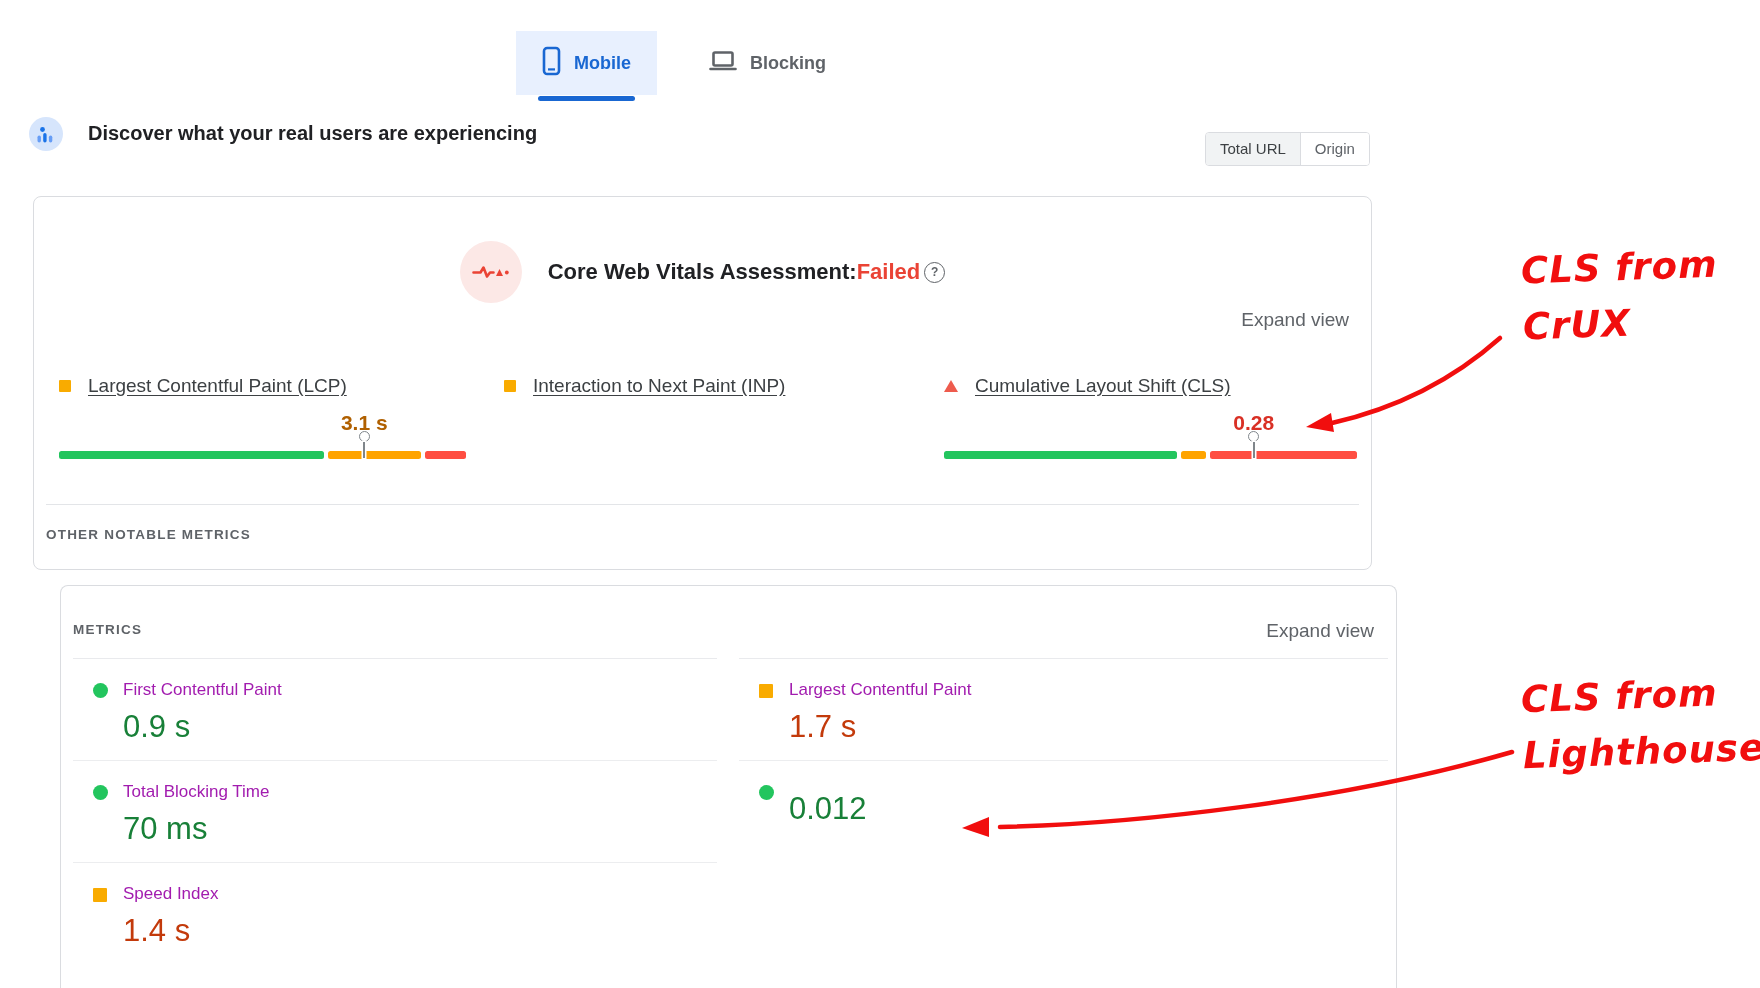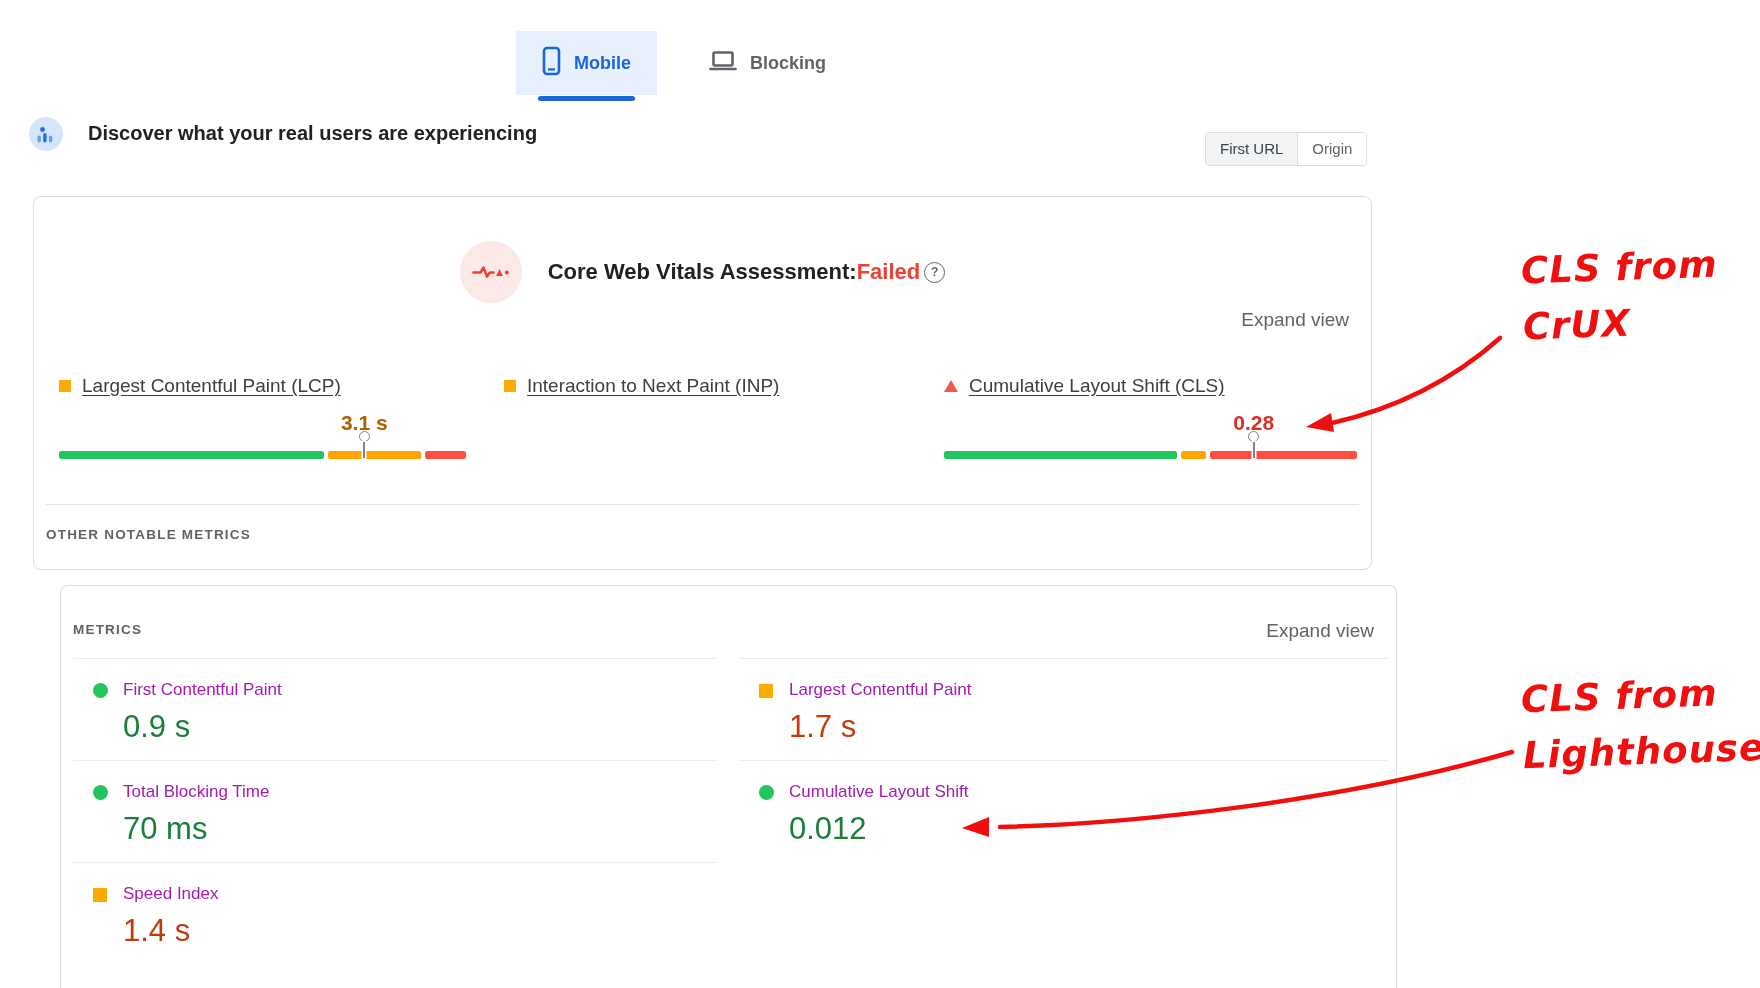--- a/index.html
+++ b/index.html
@@ -34,21 +34,21 @@
   .help-icon{width:19px;height:19px;border:1.5px solid #5F6368;border-radius:50%;display:inline-flex;align-items:center;justify-content:center;
     font-size:12px;font-weight:700;color:#5F6368;cursor:pointer;margin-left:4px;}
   .expand-view{position:absolute;font-size:19px;color:#5F6368;cursor:pointer;}
   .card.cwv .expand-view{right:22px;top:112px;}
   .card.lab .expand-view{right:22px;top:34px;}
   
   .cwv-metric{position:absolute;top:178px;}
   .cwv-metric.m0{left:25px;width:407px;}
   .cwv-metric.m1{left:470px;width:414px;}
   .cwv-metric.m2{left:910px;width:413px;}
-  .cwv-label{display:flex;align-items:center;gap:11px;}
+  .cwv-label{display:flex;align-items:center;gap:17px;}
   .cwv-icon[data-shape="square"]{width:12px;height:12px;background:#F9AB00;border-radius:1px;}
   .cwv-icon[data-shape="triangle"]{width:0;height:0;border-left:7px solid transparent;border-right:7px solid transparent;border-bottom:12px solid #EE5B4D;}
   .cwv-name{font-size:19px;color:#3C4043;text-decoration:underline;text-underline-offset:3px;cursor:pointer;}
   .gauge{position:relative;margin-top:14px;height:60px;}
   .gauge-value{position:absolute;top:0;transform:translateX(-50%);font-size:21px;font-weight:700;white-space:nowrap;}
   .gauge-value[data-rating="ni"]{color:#B06000;}
   .gauge-value[data-rating="poor"]{color:#D93025;}
   .gauge-bar{position:absolute;left:0;right:0;top:40px;height:8px;display:flex;gap:4px;}
   .seg{height:8px;border-radius:2.5px;}
   .seg.good{background:#23C55E;}
@@ -114,21 +114,21 @@
     <circle cx="18" cy="18" r="17" fill="#D6E5FC"></circle>
     <circle cx="14.5" cy="13.5" r="2.4" fill="#1A73E8"></circle>
     <rect x="9.5" y="19.5" width="3.4" height="7" rx="1.7" fill="#669DF6"></rect>
     <rect x="15.2" y="17" width="3.4" height="9.5" rx="1.7" fill="#1A73E8"></rect>
     <rect x="20.9" y="19.5" width="3.4" height="7" rx="1.7" fill="#669DF6"></rect>
   </svg>
 </div>
 <div class="field-title">Discover what your real users are experiencing</div>
 
 <div class="scope-toggle">
-  <div class="scope-seg selected">First URL</div>
+  <div class="scope-seg selected">Total URL</div>
   <div class="scope-seg">Origin</div>
 </div>
 
 <div class="card cwv">
 
   <div class="cwv-header">
     <div class="cwv-badge">
       <svg width="38" height="20" viewBox="0 0 38 20">
         <path d="M1.5 10.5 H8.5 M8.5 10.5 L11.5 5.5 L15 14.5 L18 10.5 H21.5" stroke="#EA4335" stroke-width="2.6" fill="none" stroke-linecap="round" stroke-linejoin="round"></path>
         <polygon points="24,14 31,14 27.5,7" fill="#EA4335"></polygon>
@@ -218,21 +218,20 @@
   </div>
 
   <div class="lab-col right">
     <div class="lab-row">
       <span class="mshape" data-shape="square"></span>
       <div class="lab-name">Largest Contentful Paint</div>
       <div class="lab-value" data-rating="average">1.7 s</div>
     </div>
     <div class="lab-row last">
       <span class="mshape" data-shape="circle"></span>
-      <div class="lab-name">Cumulative Layout Shift</div>
       <div class="lab-value" data-rating="good">0.012</div>
     </div>
   </div>
 </div>
 
 <div class="annotation crux">
   <div>CLS from</div>
   <div>CrUX</div>
 </div>
 <div class="annotation lighthouse">

